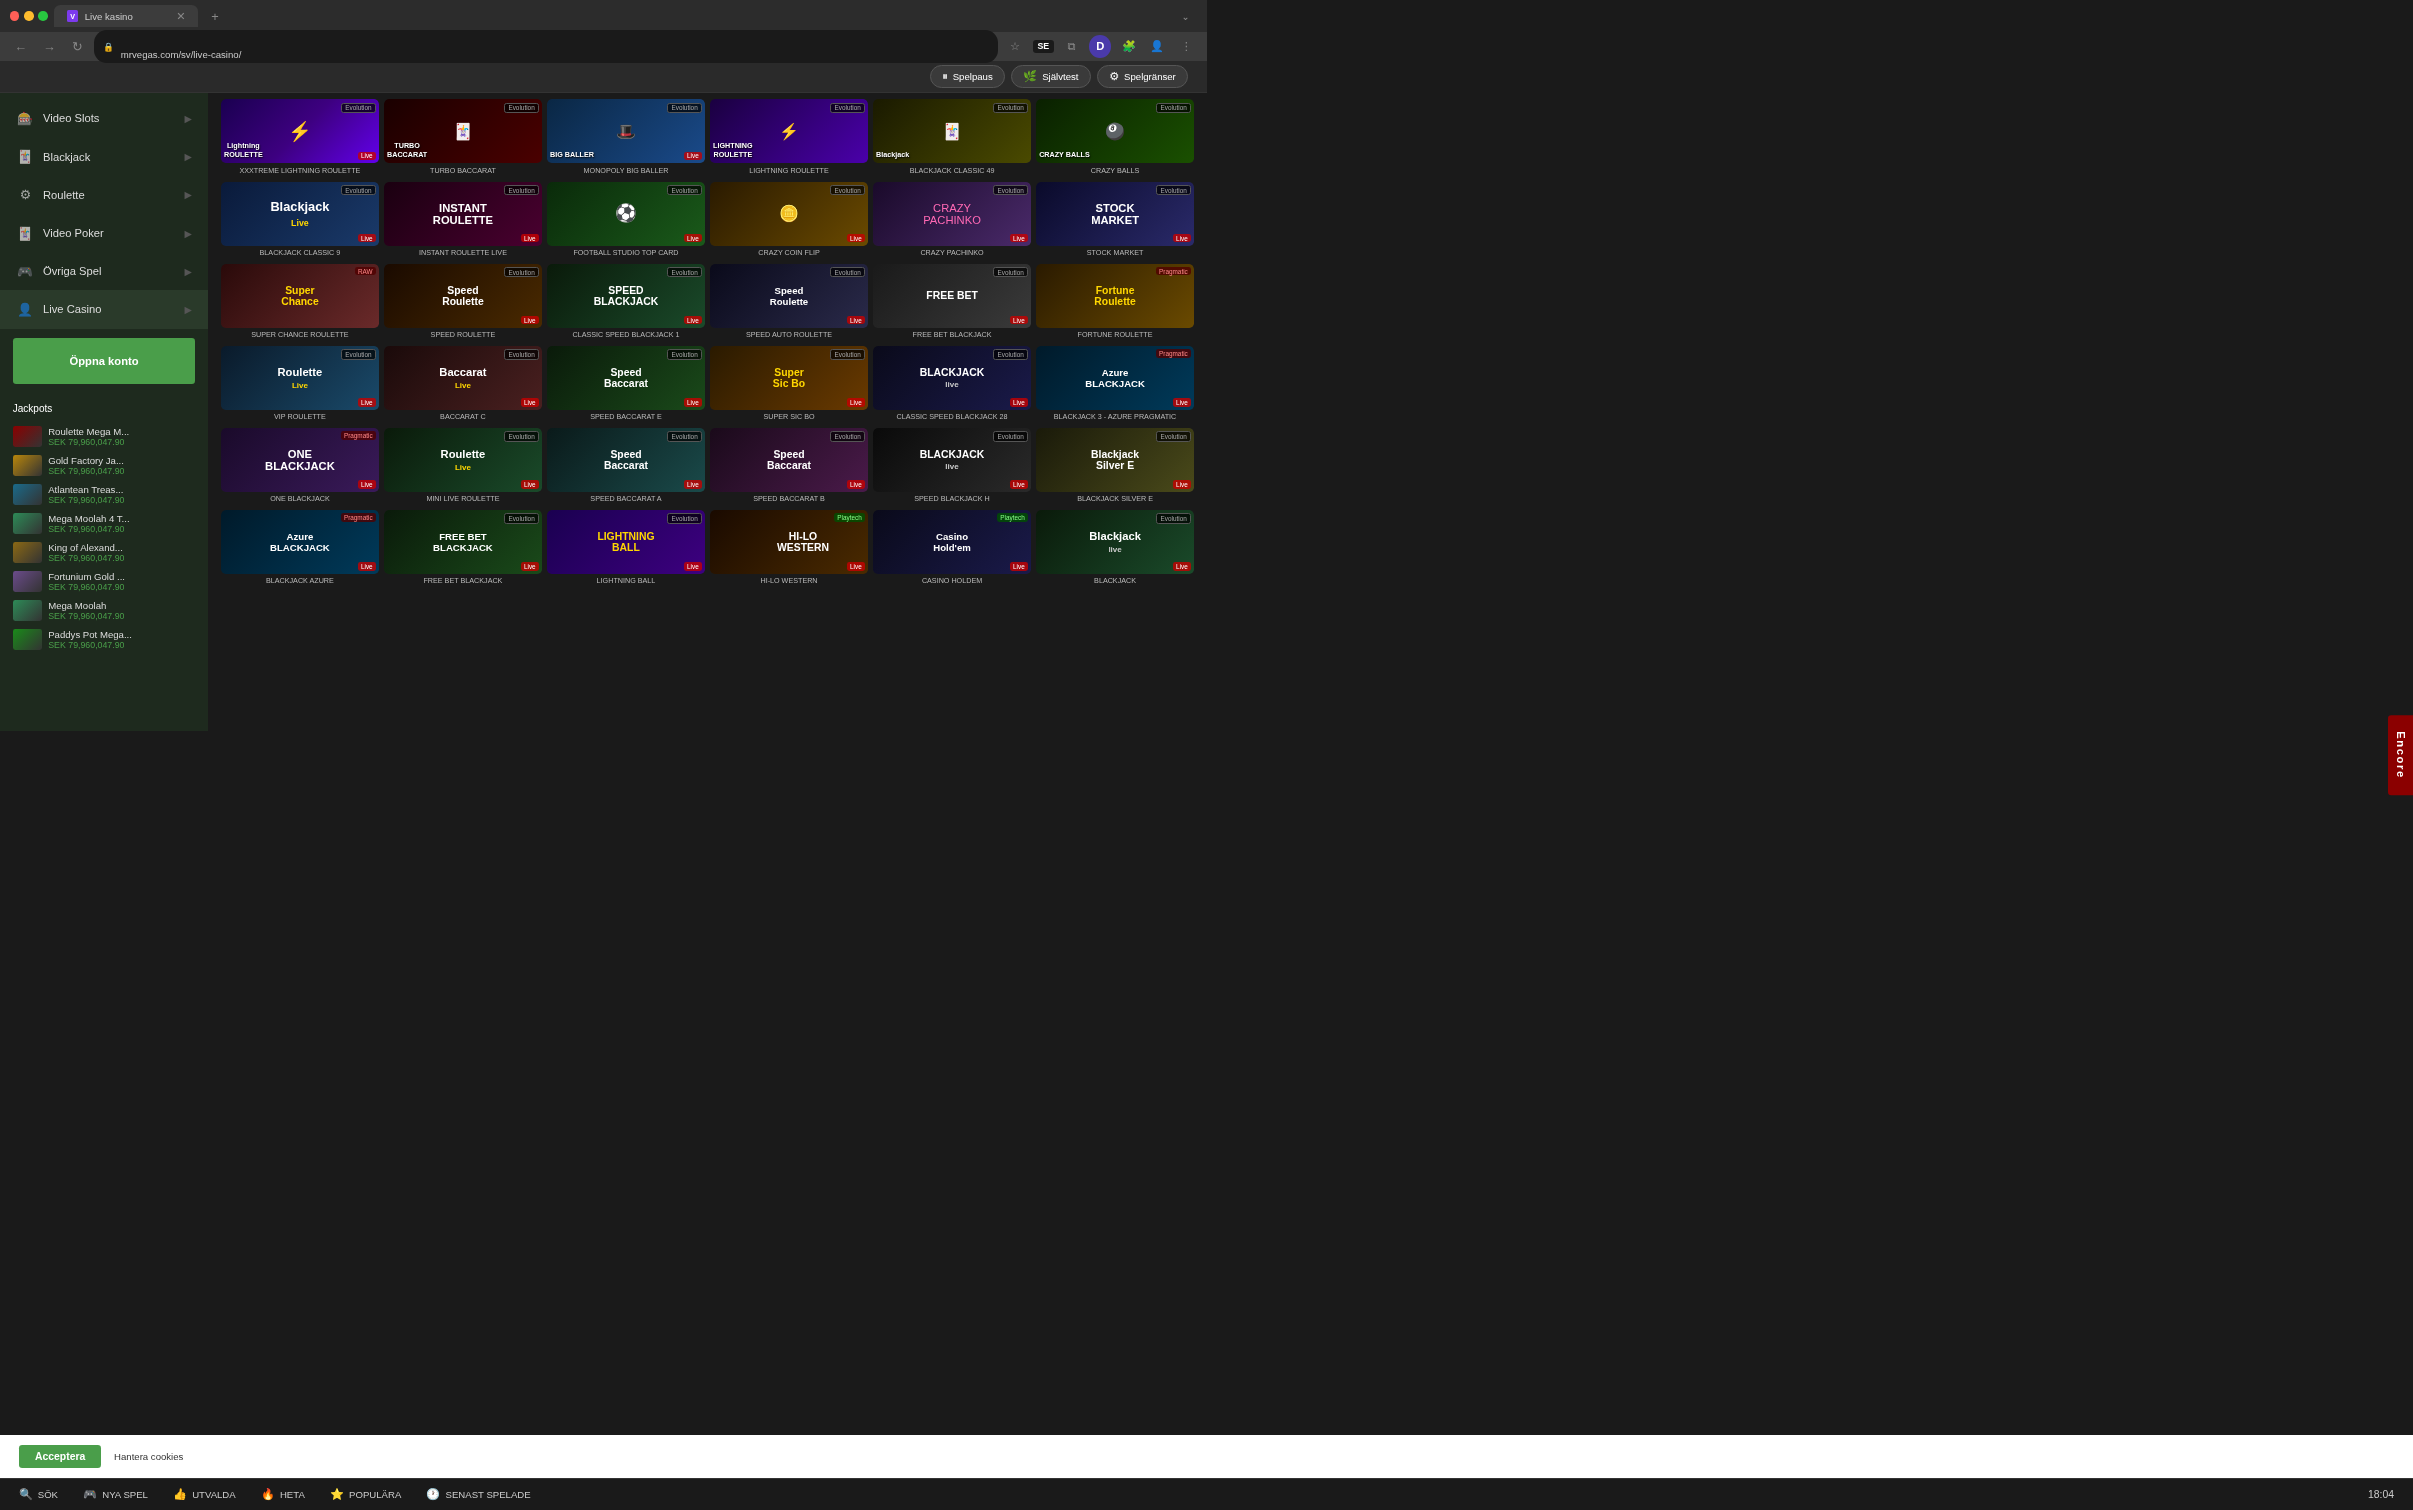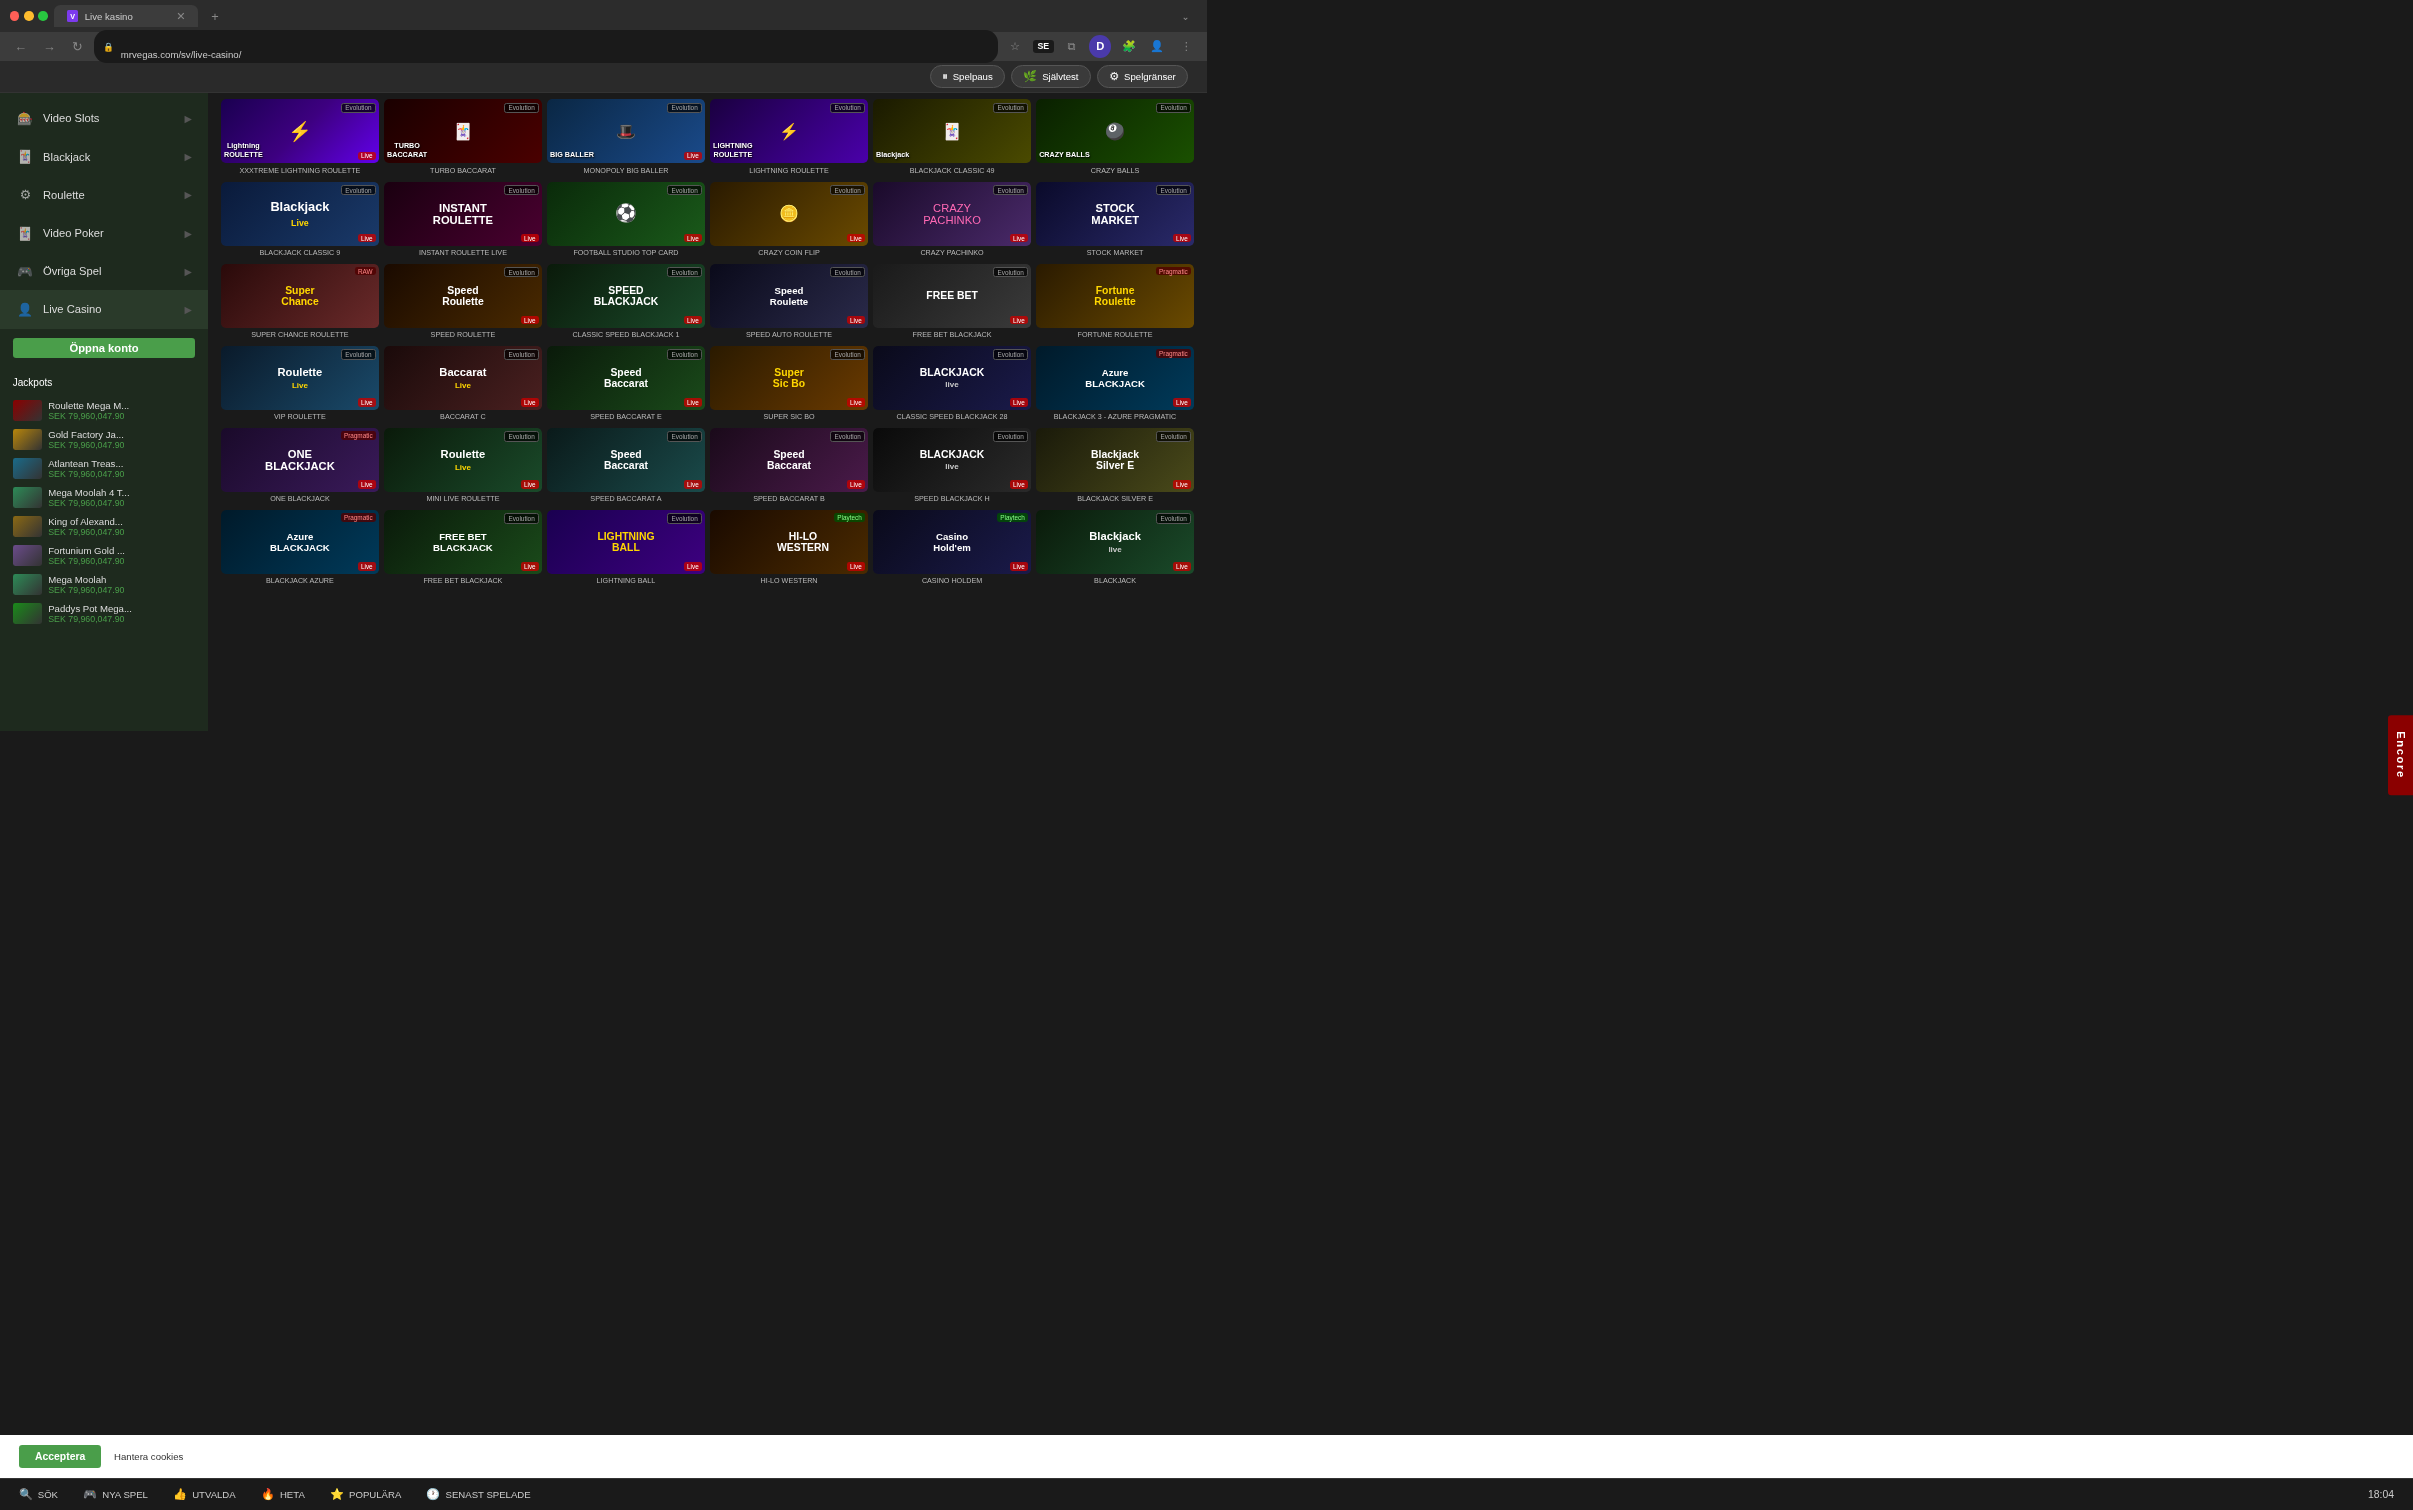--- a/index.html
+++ b/index.html
@@ -36,21 +36,21 @@
 
     
     .main-layout { display: flex; min-height: 638px; }
 
     
     .sidebar { width: 208px; background: #1e2a1e; flex-shrink: 0; padding: 6.4px 0; }
     .sidebar-item { display: flex; align-items: center; justify-content: space-between; padding: 9.6px 16px; cursor: pointer; color: #ddd; font-size: 11.2px; font-weight: 500; }
     .sidebar-item .item-left { display: flex; align-items: center; gap: 8px; }
     .sidebar-item .item-icon { width: 19px; height: 19px; display: flex; align-items: center; justify-content: center; font-size: 12.8px; opacity: 0.7; }
     .sidebar-item.active { background: #2a3a2a; }
-    .open-account-btn { margin: 9.6px 12.8px; background: #4a9e4a; border: none; border-radius: 3.2px; padding: 4px; color: #fff; font-size: 11.2px; font-weight: bold; cursor: pointer; width: calc(100% - 25.5px); }
+    .open-account-btn { margin: 9.6px 12.8px; background: #4a9e4a; border: none; border-radius: 3.2px; padding: 17px; color: #fff; font-size: 11.2px; font-weight: bold; cursor: pointer; width: calc(100% - 25.5px); }
 
     
     .jackpots-section { padding: 9.6px 12.8px; }
     .jackpots-title { font-size: 10px; font-weight: normal; color: #fff; margin-bottom: 8px; }
     .jackpot-item { display: flex; align-items: center; gap: 6.4px; padding: 4px 0; cursor: pointer; }
     .jackpot-thumb { width: 29px; height: 21px; background: #333; border-radius: 2.4px; flex-shrink: 0; overflow: hidden; }
     .jackpot-thumb.roulette { background: linear-gradient(135deg, #8b0000, #333); }
     .jackpot-thumb.gold { background: linear-gradient(135deg, #b8860b, #333); }
     .jackpot-thumb.atlantean { background: linear-gradient(135deg, #1a6b8a, #333); }
     .jackpot-thumb.moolah4t { background: linear-gradient(135deg, #2d8b57, #333); }

